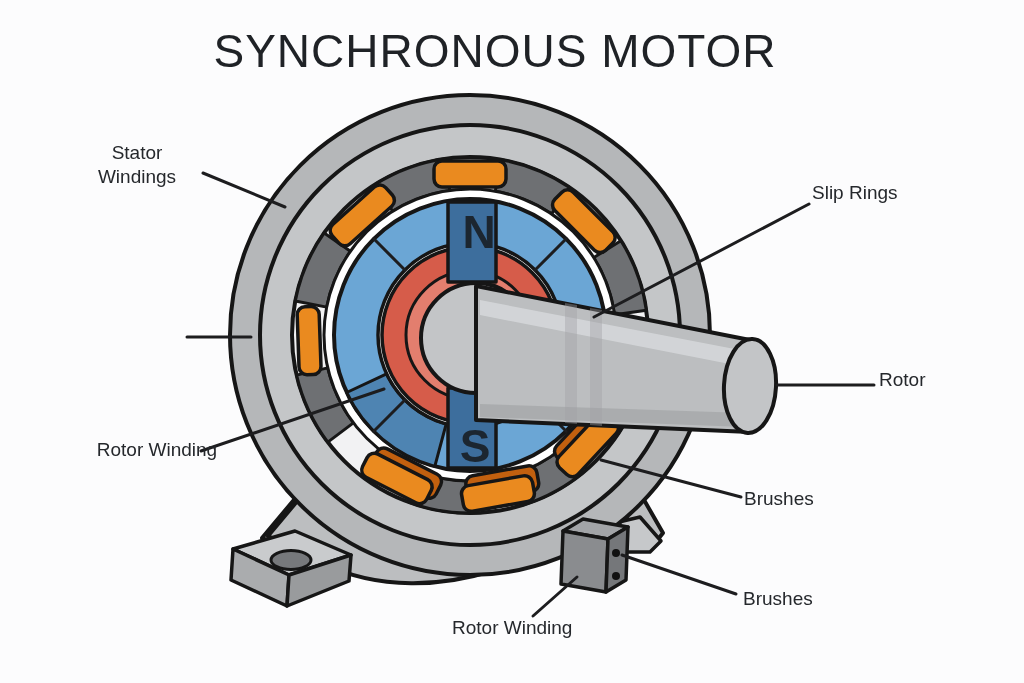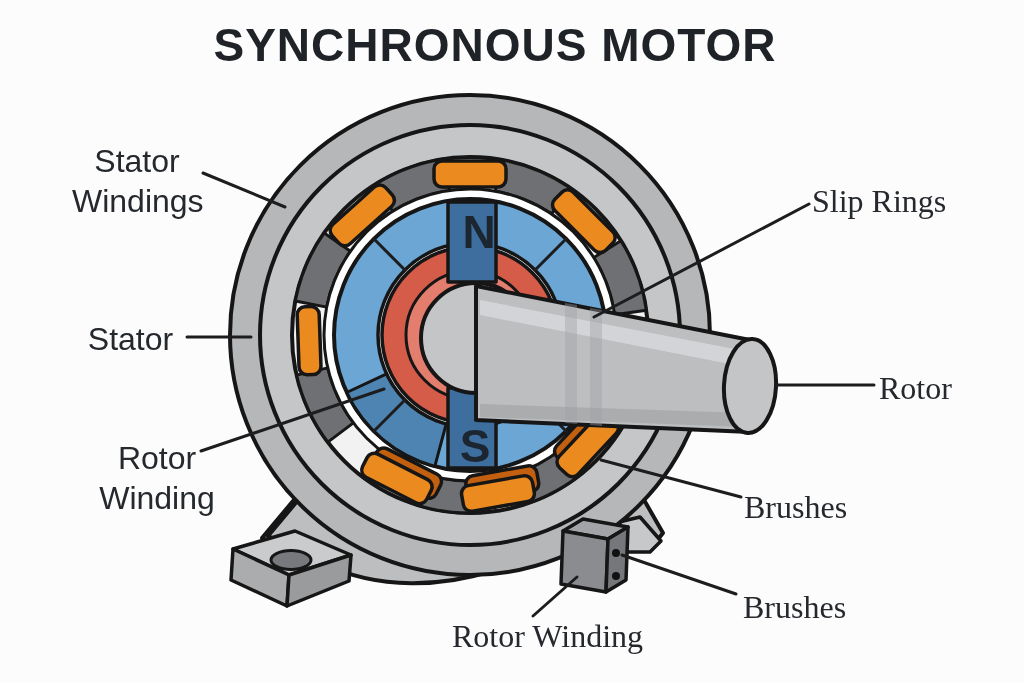--- a/index.html
+++ b/index.html
@@ -1,22 +1,22 @@
 <!DOCTYPE html>
 <html><head>
 <meta charset="utf-8">
 <style>
   html,body{margin:0;padding:0;background:#fff;}
   #stage{position:relative;width:1024px;height:683px;background:#fcfcfd;overflow:hidden;
          font-family:"Liberation Sans",sans-serif;}
-  .title{position:absolute;left:0;right:34px;top:18px;text-align:center;
-         font-size:46px;font-weight:bold;letter-spacing:1px;color:#1f2226;}
-  .lbl{position:absolute;font-size:32px;font-weight:500;color:#25282c;line-height:1.25;}
+  .title{position:absolute;left:0;right:34px;top:24px;text-align:center;
+         font-size:46px;font-weight:normal;letter-spacing:1px;color:#1f2226;}
+  .lbl{position:absolute;font-size:19px;font-weight:500;color:#25282c;line-height:1.25;}
   .ctr{text-align:center;}
-  .nowrap{white-space:nowrap;font-family:Liberation Serif, serif;}
+  .nowrap{white-space:nowrap;}
   svg{position:absolute;left:0;top:0;}
   .ol{stroke:#161616;stroke-linejoin:round;}
   .sw4{stroke-width:4;}
   .sw35{stroke-width:3.5;}
   .sw3{stroke-width:3;}
   .nostroke{stroke:none;}
   .leader{stroke:#1d1d1f;stroke-width:3;stroke-linecap:round;}
   .pole-text{font-family:"Liberation Sans",sans-serif;font-size:46px;font-weight:bold;
              fill:#1c2630;text-anchor:middle;}
 </style>
@@ -124,21 +124,20 @@
       <line class="leader" x1="201" y1="451" x2="384" y2="389"></line>
       <line class="leader" x1="809" y1="204" x2="594" y2="317"></line>
       <line class="leader" x1="777" y1="385" x2="874" y2="385"></line>
       <line class="leader" x1="741" y1="497" x2="601" y2="460"></line>
       <line class="leader" x1="736" y1="594" x2="622" y2="555"></line>
       <line class="leader" x1="533" y1="616" x2="577" y2="577"></line>
     </g>
   </svg>
 
   <div class="lbl ctr" style="left:72px;top:141px;width:130px;">Stator Windings</div>
-  <div class="lbl ctr" style="left:78px;top:319px;width:105px;">Stator</div>
   <div class="lbl ctr" style="left:92px;top:438px;width:130px;">Rotor Winding</div>
   <div class="lbl nowrap" style="left:812px;top:181px;">Slip Rings</div>
   <div class="lbl nowrap" style="left:879px;top:368px;">Rotor</div>
   <div class="lbl nowrap" style="left:744px;top:487px;">Brushes</div>
   <div class="lbl nowrap" style="left:743px;top:587px;">Brushes</div>
   <div class="lbl nowrap" style="left:452px;top:616px;">Rotor Winding</div>
 
 </div>
 
 </body></html>

